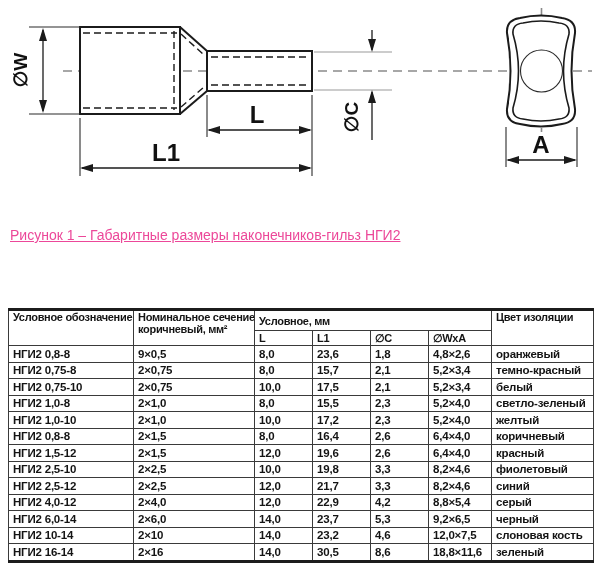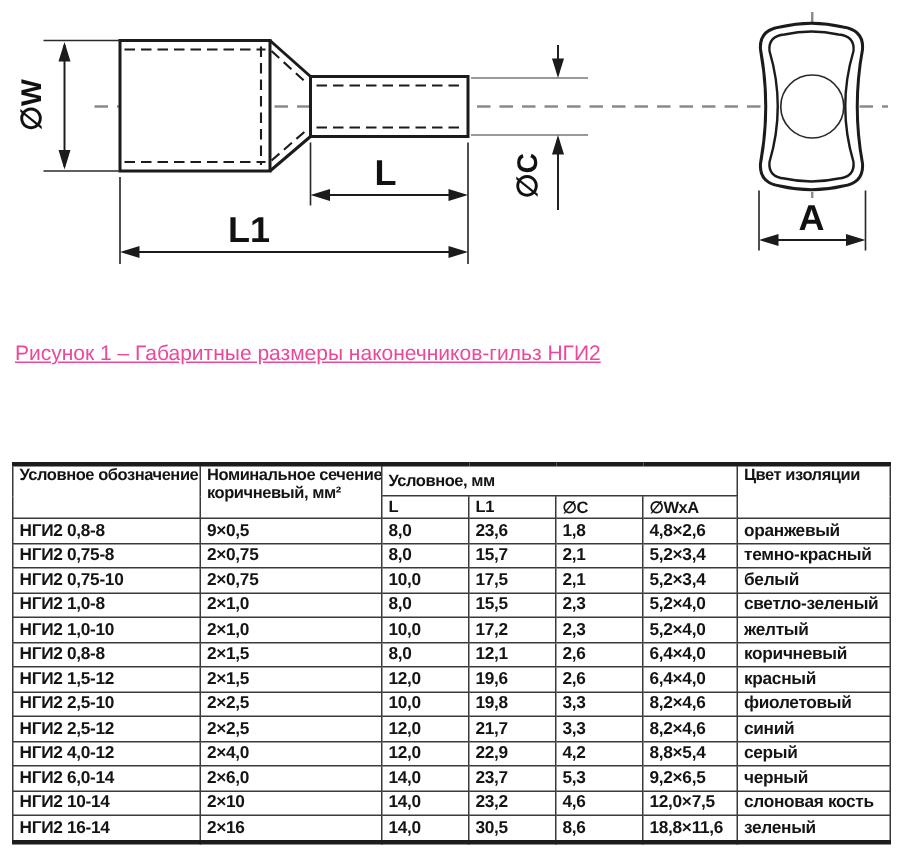--- a/index.html
+++ b/index.html
@@ -196,21 +196,21 @@
           <td>10,0</td>
           <td>17,2</td>
           <td>2,3</td>
           <td>5,2×4,0</td>
           <td>желтый</td>
         </tr>
         <tr>
           <td>НГИ2 0,8-8</td>
           <td>2×1,5</td>
           <td>8,0</td>
-          <td>12,1</td>
+          <td>16,4</td>
           <td>2,6</td>
           <td>6,4×4,0</td>
           <td>коричневый</td>
         </tr>
         <tr>
           <td>НГИ2 1,5-12</td>
           <td>2×1,5</td>
           <td>12,0</td>
           <td>19,6</td>
           <td>2,6</td>

